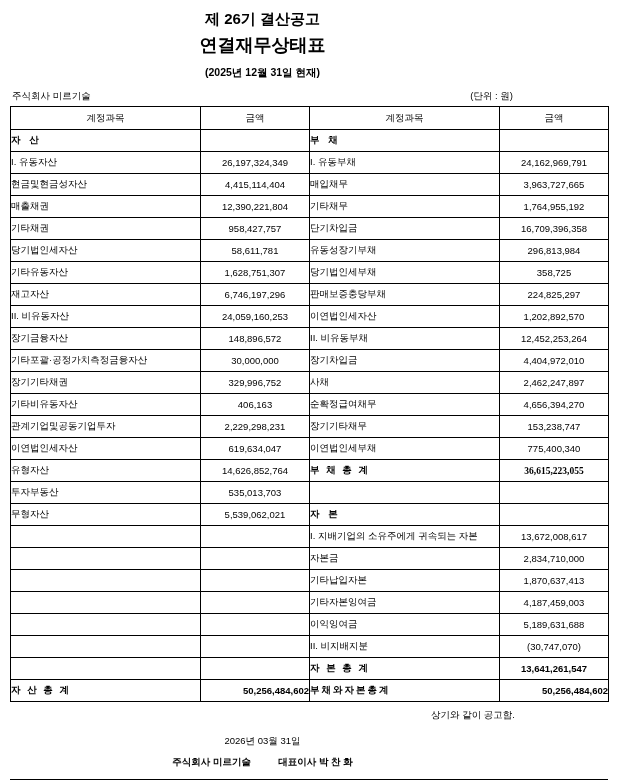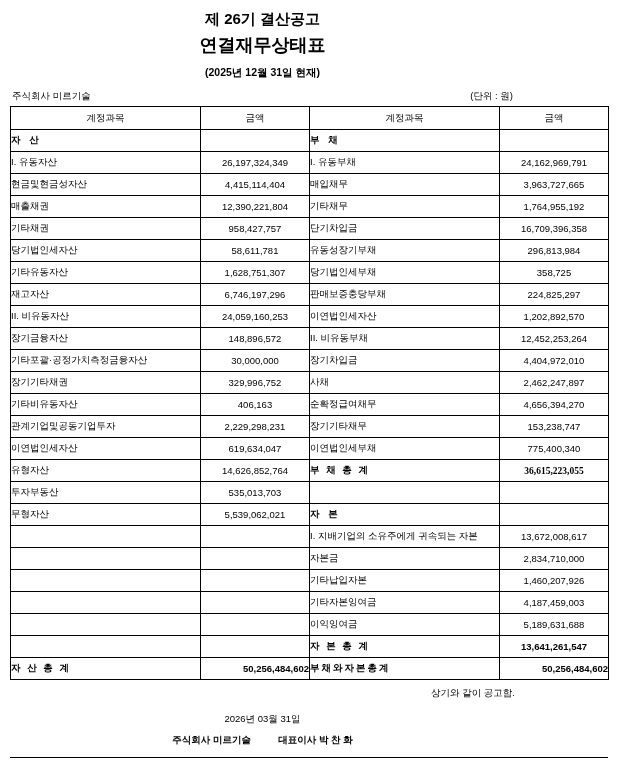--- a/index.html
+++ b/index.html
@@ -272,33 +272,39 @@
         <tr>
           <td class="acct ind2"></td>
           <td class="amt"></td>
           <td class="acct ind3">자본금</td>
           <td class="amt">2,834,710,000</td>
         </tr>
         <tr>
           <td class="acct ind2"></td>
           <td class="amt"></td>
           <td class="acct ind3">기타납입자본</td>
-          <td class="amt">1,460,207,926</td>
+          <td class="amt">1,870,637,413</td>
         </tr>
         <tr>
           <td class="acct ind2"></td>
           <td class="amt"></td>
           <td class="acct ind3">기타자본잉여금</td>
           <td class="amt">4,187,459,003</td>
         </tr>
         <tr>
           <td class="acct ind2"></td>
           <td class="amt"></td>
           <td class="acct ind3">이익잉여금</td>
           <td class="amt">5,189,631,688</td>
+        </tr>
+        <tr>
+          <td class="acct ind2"></td>
+          <td class="amt"></td>
+          <td class="acct ind2">II. 비지배지분</td>
+          <td class="amt">(30,747,070)</td>
         </tr>
         <tr>
           <td class="acct ind2"></td>
           <td class="amt"></td>
           <td class="acct ind1" style="font-weight: bold; letter-spacing: 2px;">자 본 총 계</td>
           <td class="amt" style="font-weight: bold;">13,641,261,547</td>
         </tr>
       </tbody>
     <tfoot>
       <tr>

